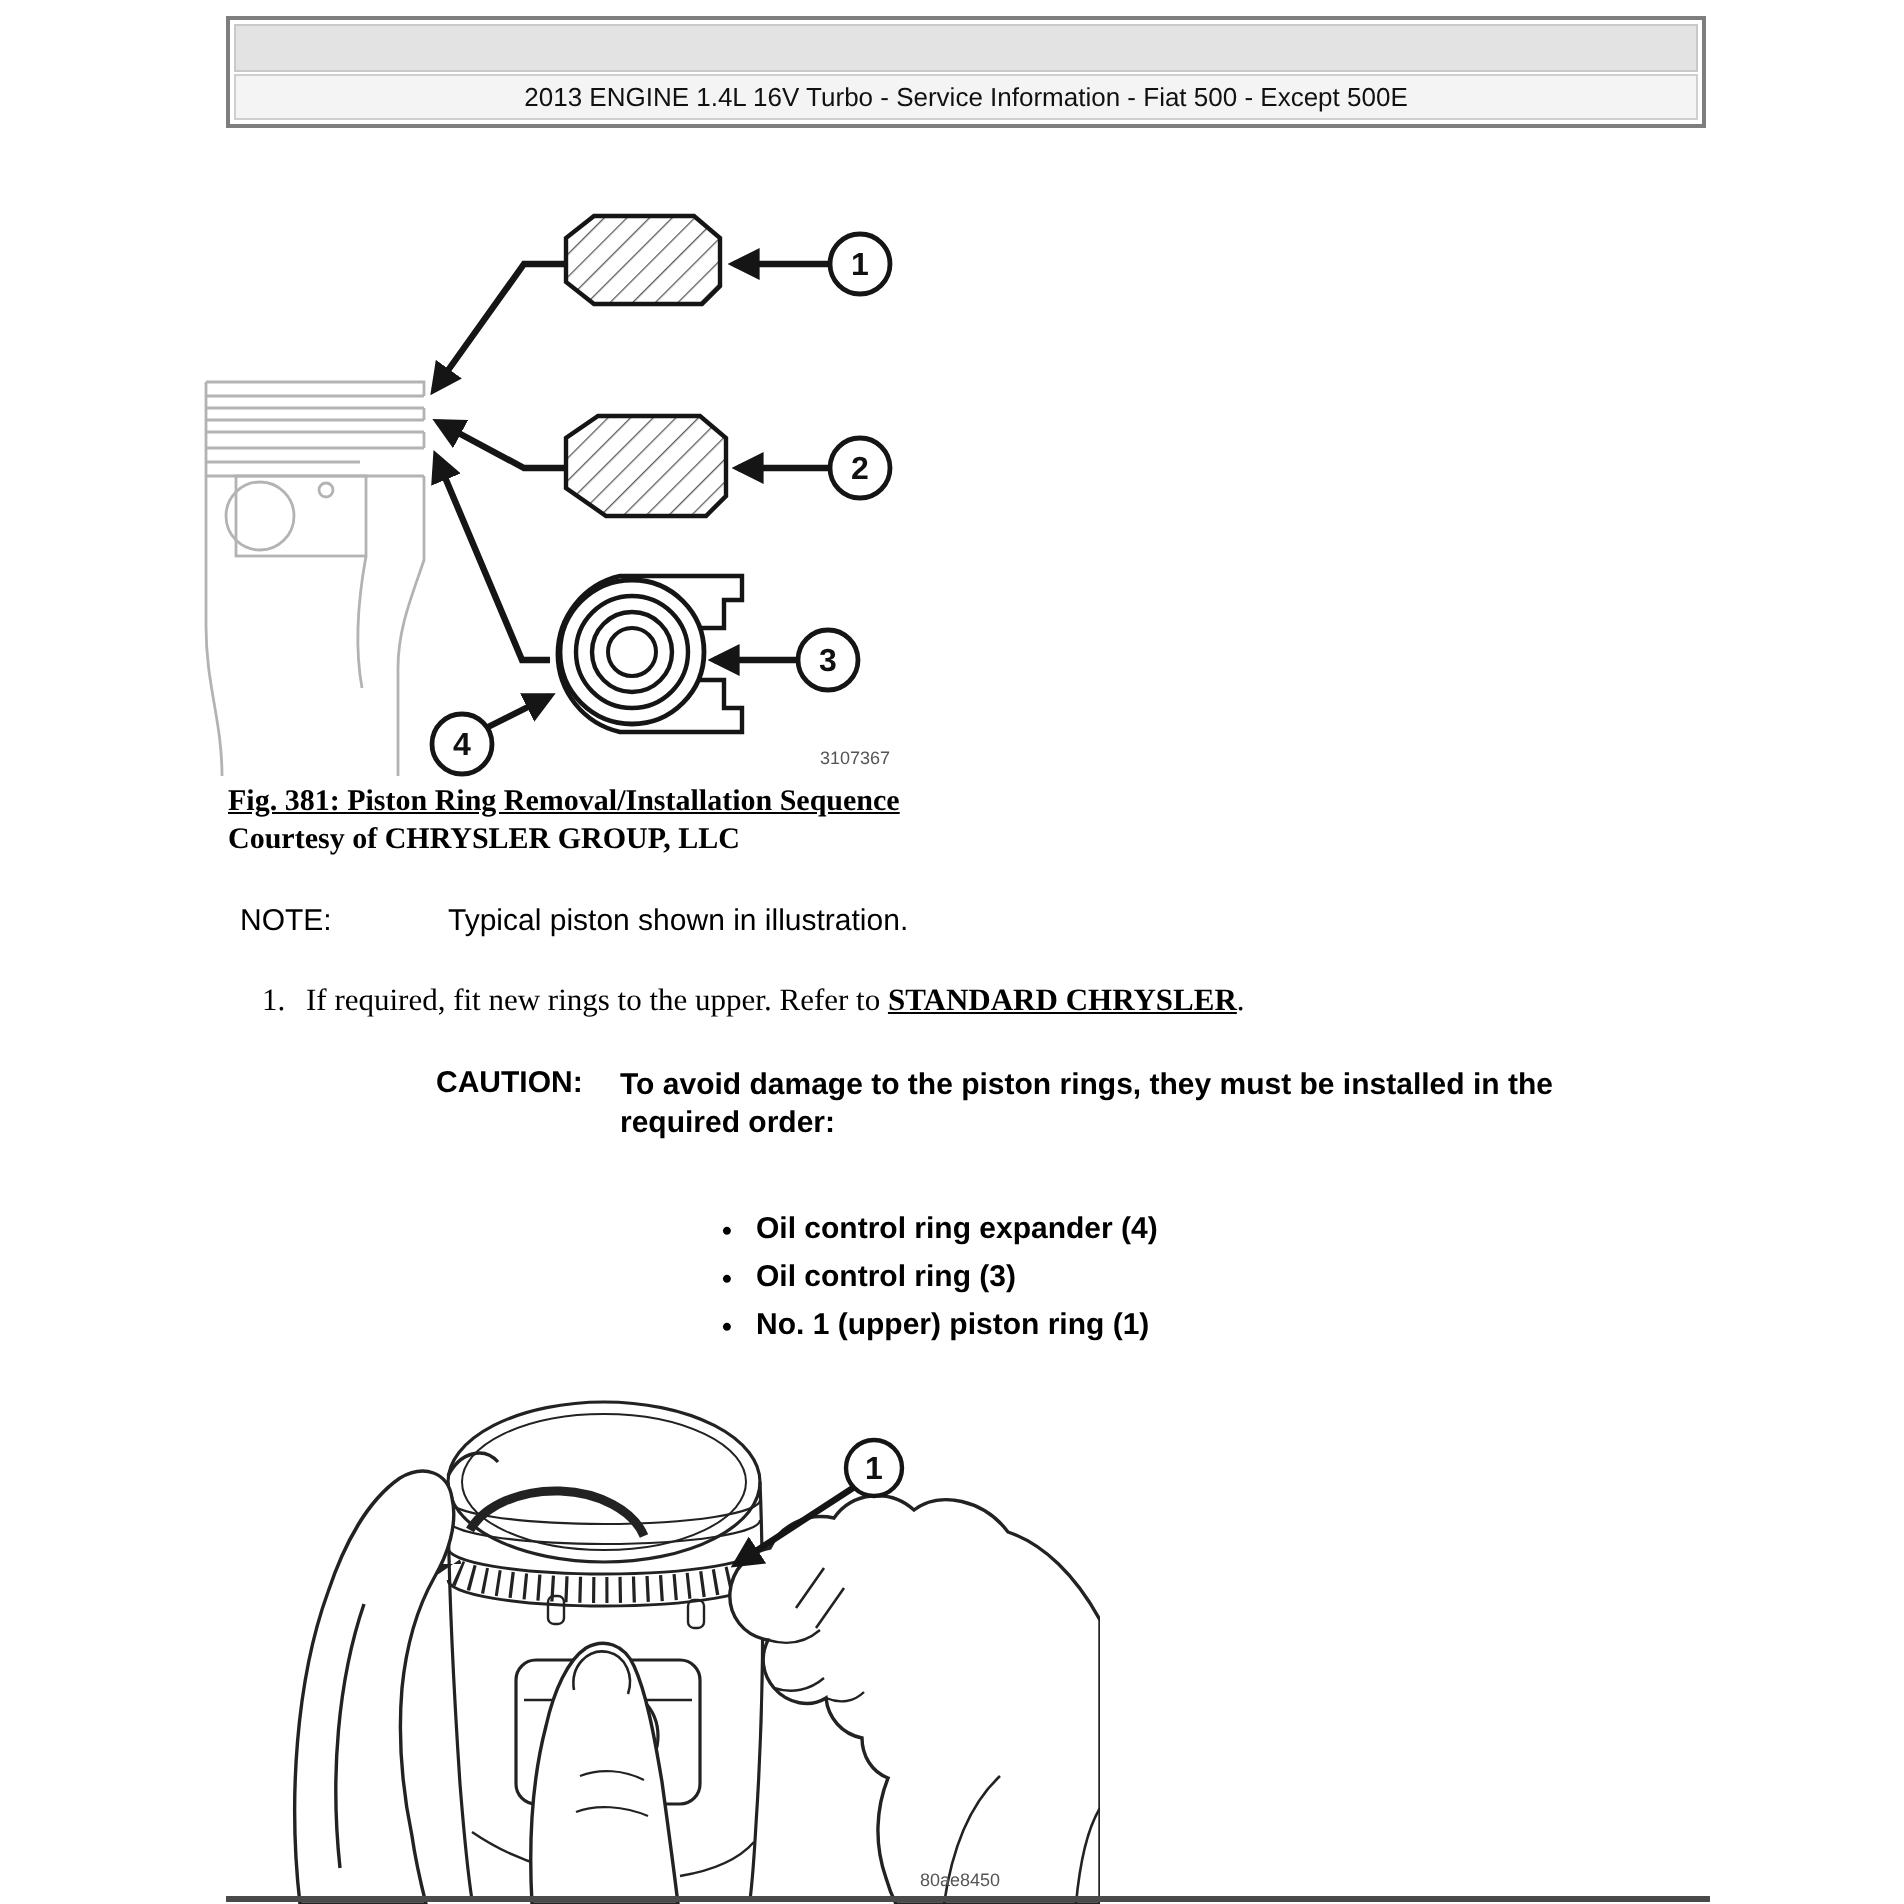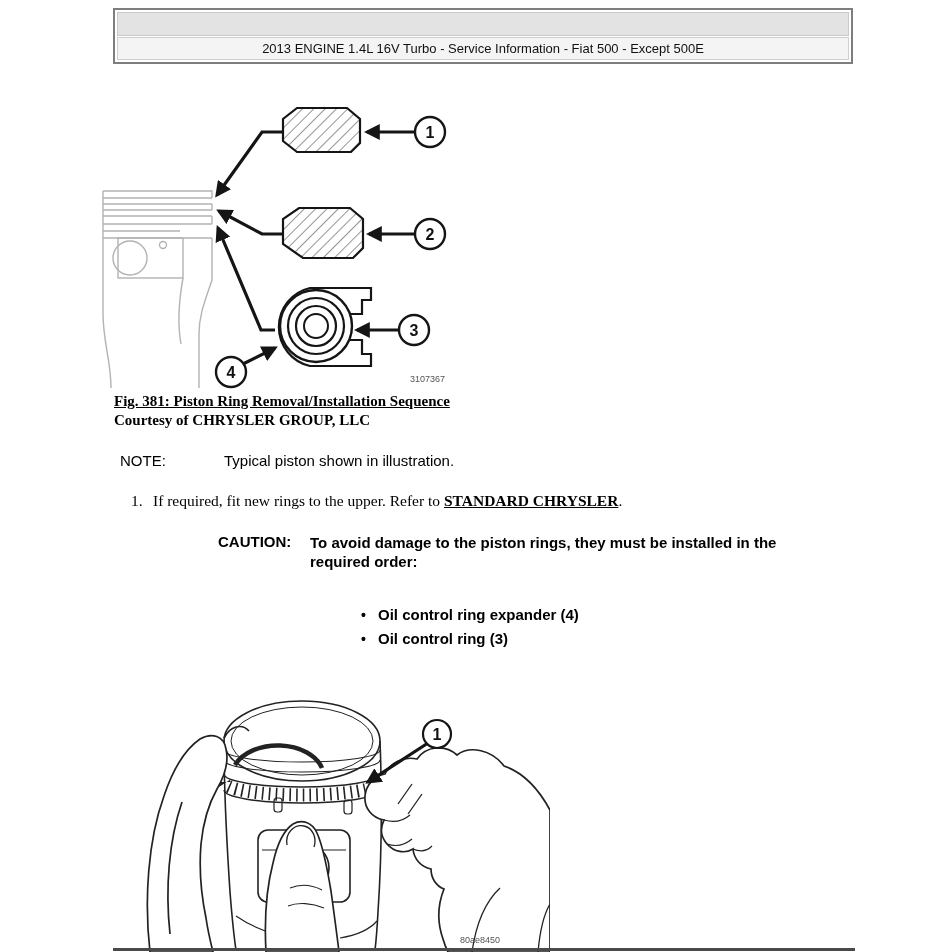--- a/index.html
+++ b/index.html
@@ -141,20 +141,21 @@
   <div class="step">
     <span class="step-num">1.</span><span>If required, fit new rings to the upper. Refer to </span><a class="step-link">STANDARD CHRYSLER</a><span>.</span>
   </div>
 
   <div class="caution-label">CAUTION:</div>
   <div class="caution-text">To avoid damage to the piston rings, they must be installed in the required order:</div>
 
   <ul class="bullets">
     <li>Oil control ring expander (4)</li>
     <li>Oil control ring (3)</li>
+    <li>No. 1 (upper) piston ring (1)</li>
   </ul>
 
   <svg class="fig2" viewBox="0 0 410 260">
     <defs>
       <marker id="ah2" viewBox="0 0 10 10" refX="8" refY="5" markerWidth="5" markerHeight="5" orient="auto">
         <path d="M0,0 L10,5 L0,10 Z" fill="#151515"></path>
       </marker>
     </defs>
 
     <g stroke="#222" fill="none" stroke-width="1.6">

